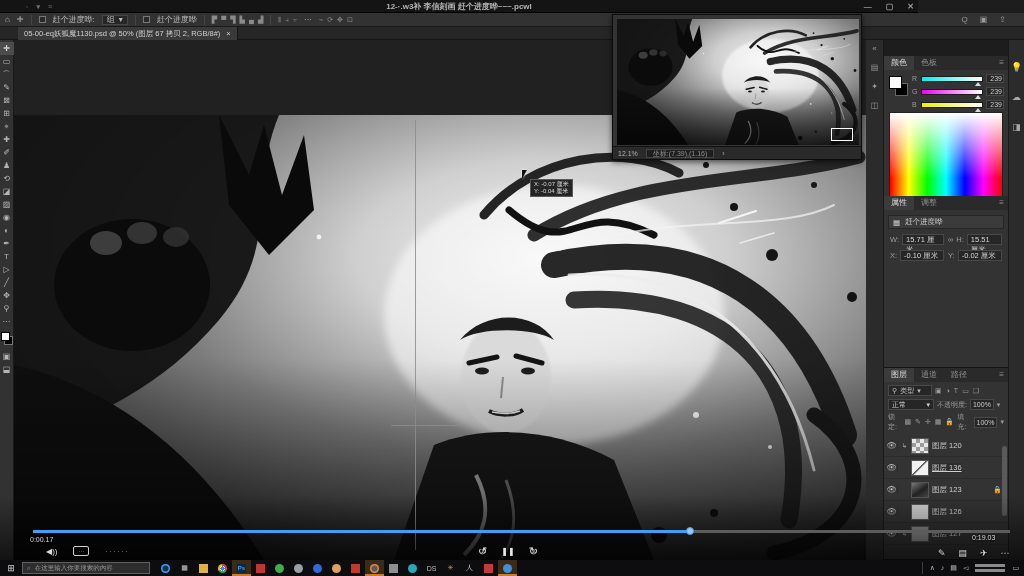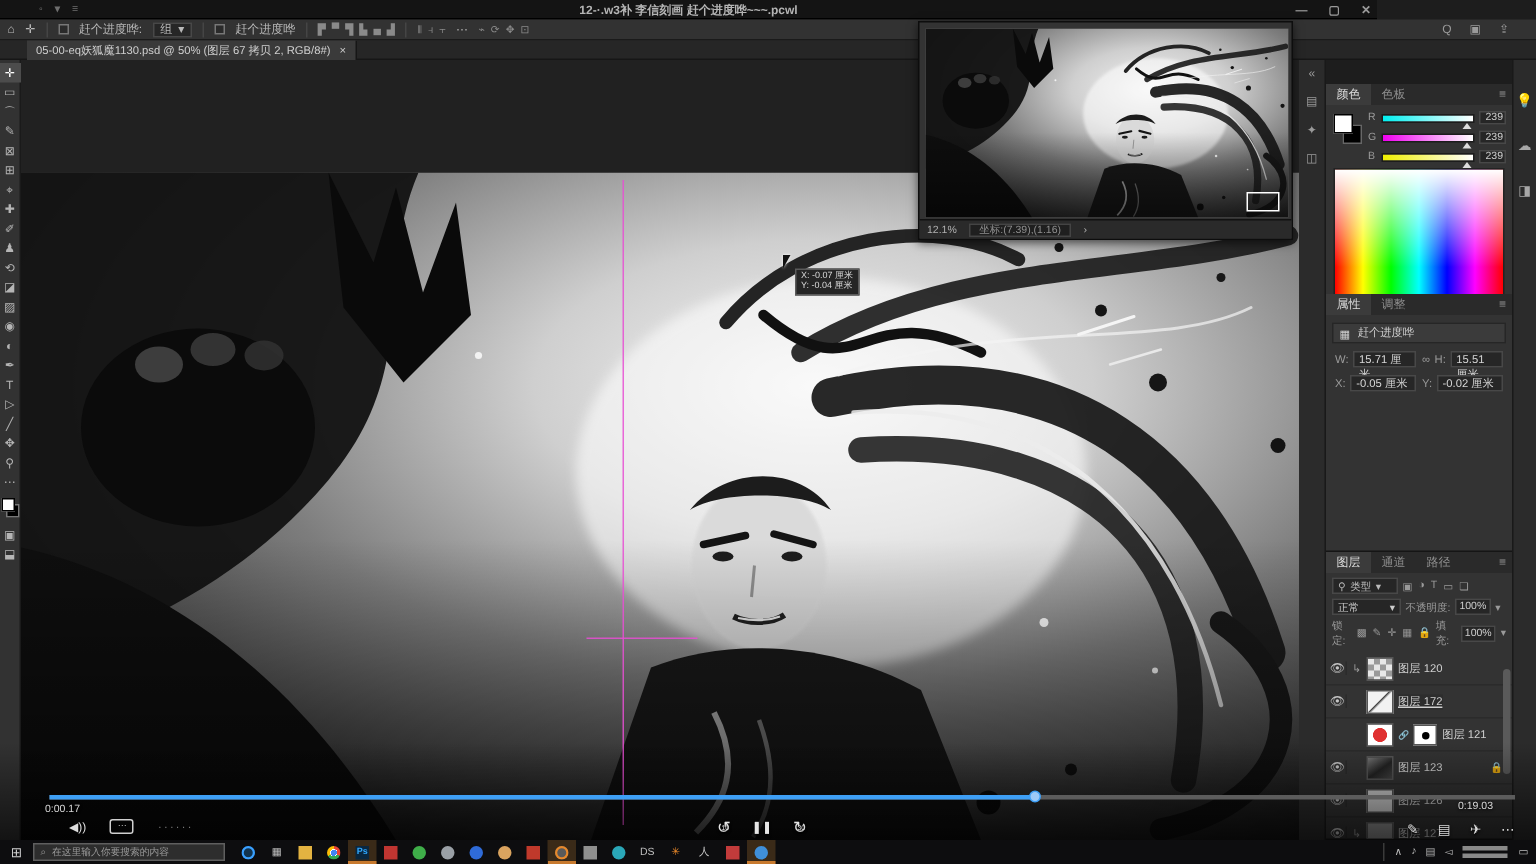--- a/index.html
+++ b/index.html
@@ -392,21 +392,21 @@
         <span>W:</span>
         <span class="val">15.71 厘米</span>
       </span>
     <span class="fld">
         <span>∞</span>
         <span>H:</span>
         <span class="val">15.51 厘米</span>
       </span>
     <span class="fld">
         <span>X:</span>
-        <span class="val">-0.05 厘米</span>
+        <span class="val">-0.10 厘米</span>
       </span>
     <span class="fld">
         <span>Y:</span>
         <span class="val">-0.02 厘米</span>
       </span>
   </div>
 </div>
 
 <div id="layerspanel" class="panel">
   <div class="ptabs">
@@ -455,29 +455,21 @@
       <div class="layer">
         <span class="eye">👁</span>
         <span class="clip">↳</span>
         <span class="thumb th-checker"></span>
         <span class="nm">图层 120</span>
       </div>
       <div class="layer">
         <span class="eye">👁</span>
         <span class="clip"></span>
         <span class="thumb th-checker2"></span>
-        <span class="nm editing">图层 172</span>
-      </div>
-      <div class="layer">
-        <span class="eye"></span>
-        <span class="clip"></span>
-        <span class="thumb th-red"></span>
-        <span style="font-size: 6px;">🔗</span>
-        <span class="mask"></span>
-        <span class="nm">图层 121</span>
+        <span class="nm editing">图层 136</span>
       </div>
       <div class="layer">
         <span class="eye">👁</span>
         <span class="clip"></span>
         <span class="thumb th-art1"></span>
         <span class="nm">图层 123</span>
         <span class="lock">🔒</span>
       </div>
       <div class="layer">
         <span class="eye">👁</span>

